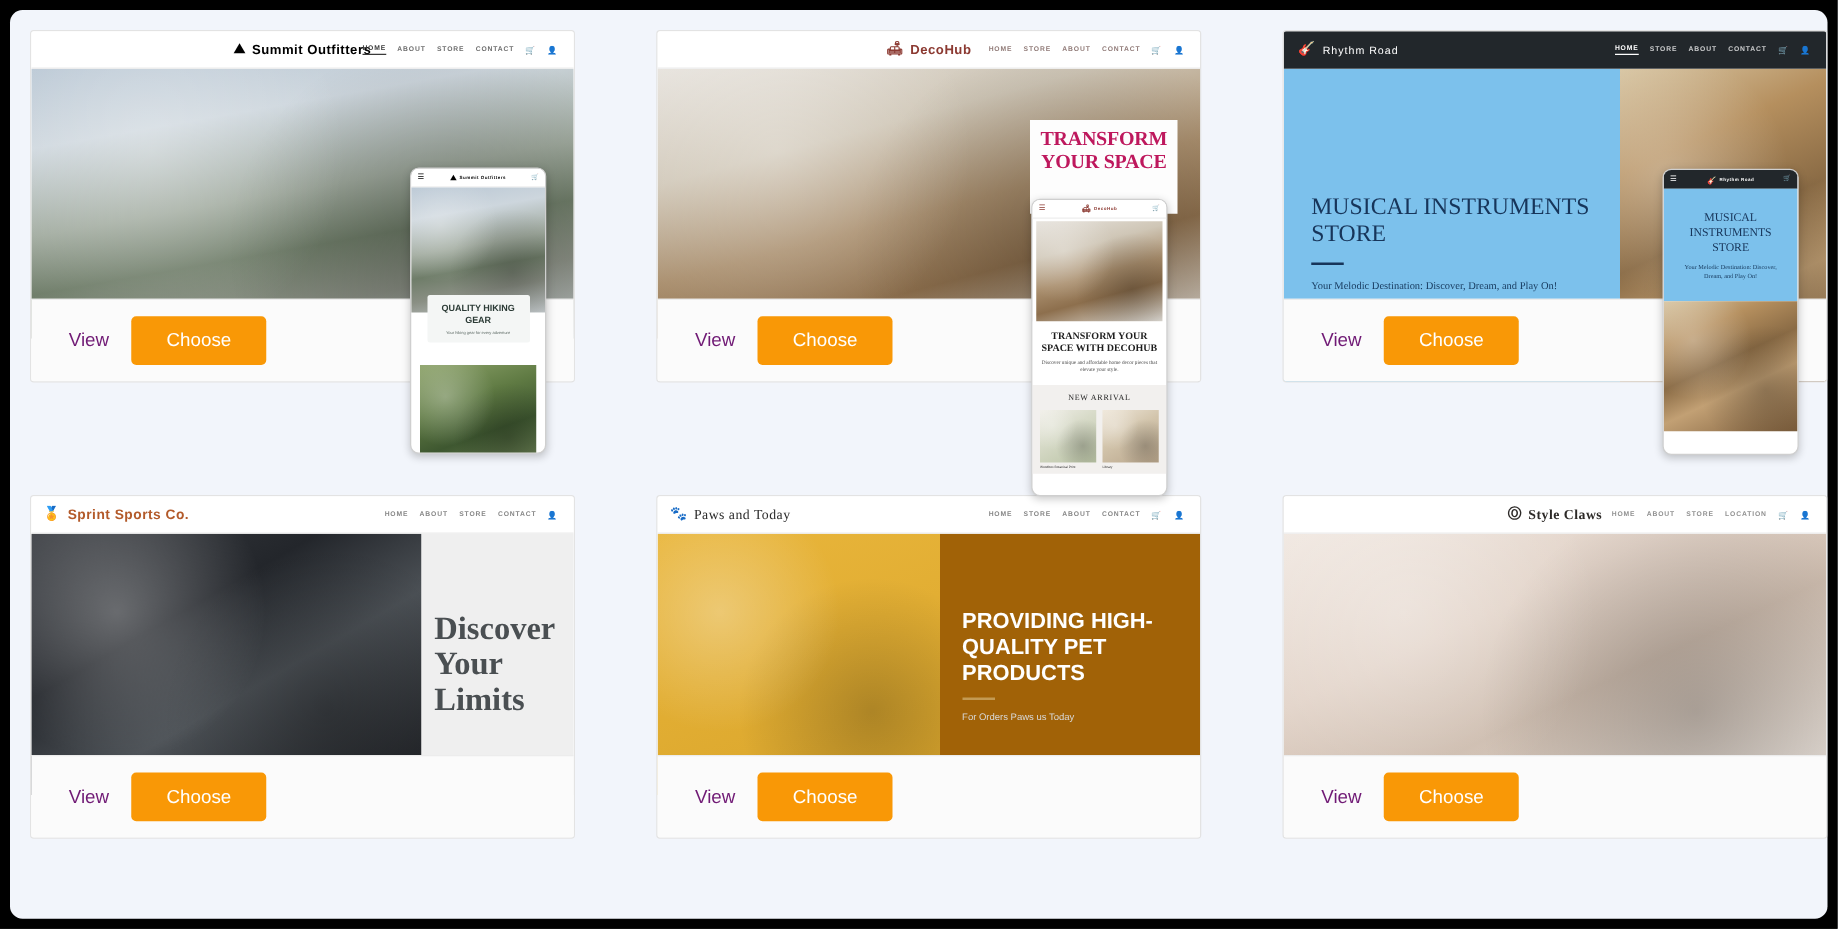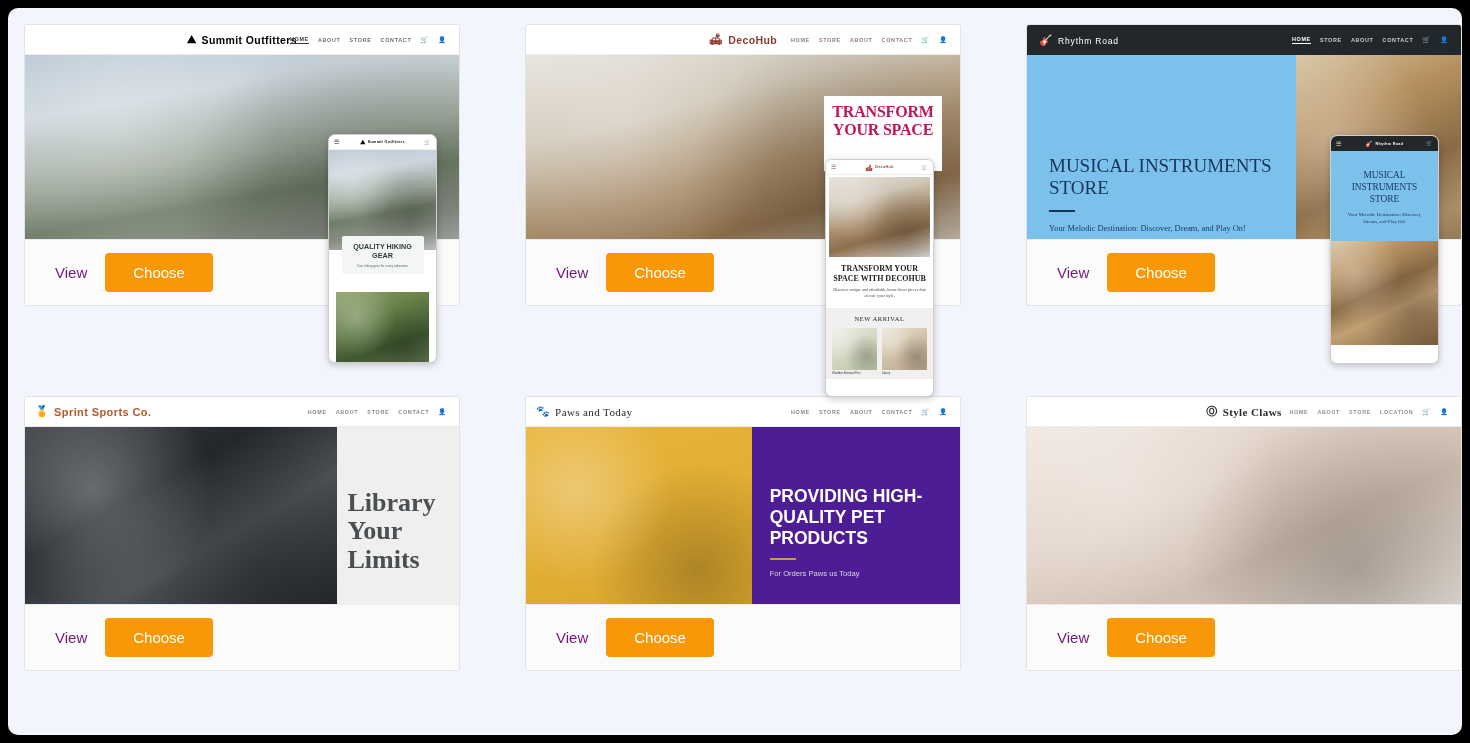--- a/index.html
+++ b/index.html
@@ -331,21 +331,21 @@
             <span class="it">STORE</span>
             <span class="it">CONTACT</span>
             <span class="ic">👤</span>
           </div>
         </div>
         <div class="hero hero-split">
           <div style="width:72%;">
               <div class="ph ph-gym"></div>
             </div>
           <div class="panel" style="width:28%; background:#efefef; padding:0 10px;">
-            <div class="t-serif" style="font-size:26px; color:#4a4f52; line-height:1.1; font-weight:700;">Library Your Limits</div>
+            <div class="t-serif" style="font-size:26px; color:#4a4f52; line-height:1.1; font-weight:700;">Discover Your Limits</div>
           </div>
         </div>
         <div class="actions">
           <button class="view-link">View</button>
           <button class="choose-btn">Choose</button>
         </div>
       </div>
 
     </div>
 
@@ -362,21 +362,21 @@
             <span class="it">ABOUT</span>
             <span class="it">CONTACT</span>
             <span class="ic">🛒</span>
             <span class="ic">👤</span>
           </div>
         </div>
         <div class="hero hero-split">
           <div style="width:52%;">
               <div class="ph ph-dog"></div>
             </div>
-          <div class="panel" style="width:48%; background:#4c1d95; padding:0 18px;">
+          <div class="panel" style="width:48%; background:#a16207; padding:0 18px;">
             <div class="t-sans" style="font-size:17.5px; color:#ffffff; font-weight:700; line-height:1.2;">PROVIDING HIGH-QUALITY PET PRODUCTS</div>
             <div class="rule" style="background:#c39a53; width:26px; margin:9px 0;"></div>
             <div style="font-size:7.6px; color:#d8d8d8;">For Orders Paws us Today</div>
           </div>
         </div>
         <div class="actions">
           <button class="view-link">View</button>
           <button class="choose-btn">Choose</button>
         </div>
       </div>

